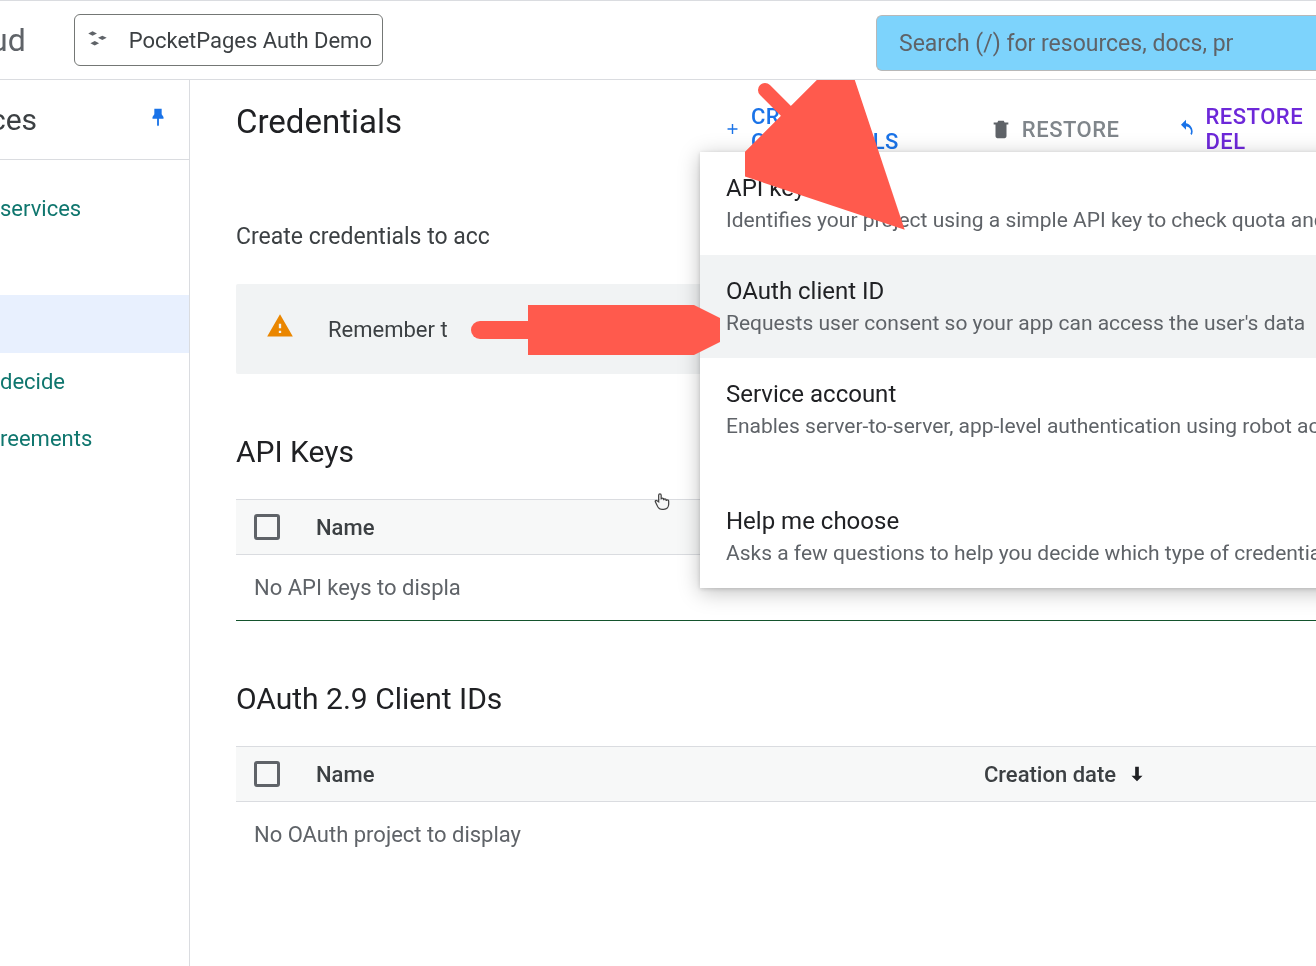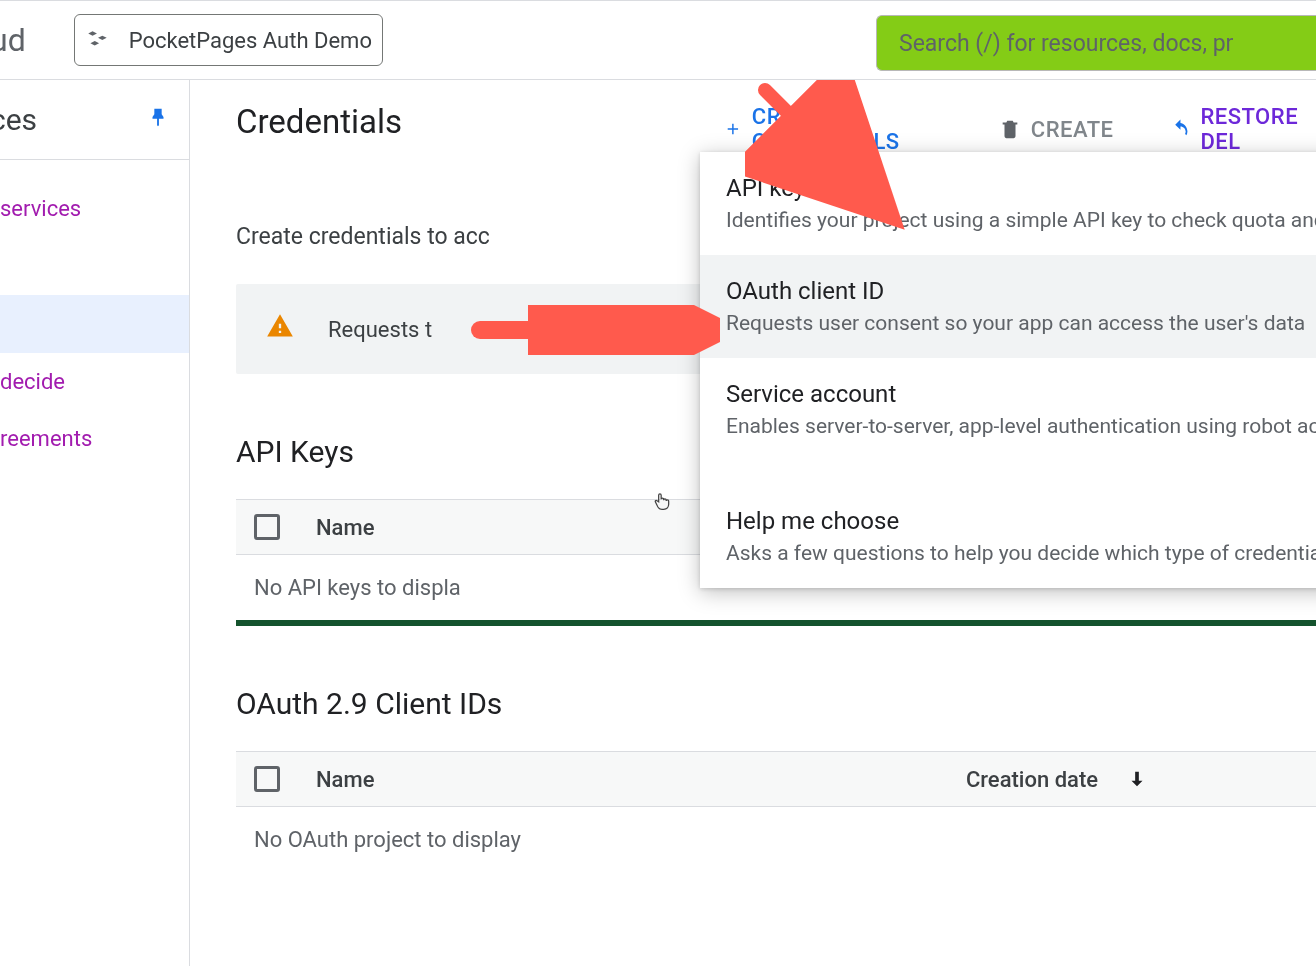--- a/index.html
+++ b/index.html
@@ -44,21 +44,21 @@
     width: 26px; height: 26px;
     position: relative;
   }
   .project-dots svg { width: 100%; height: 100%; }
   .search-box {
     position: absolute;
     right: 0;
     top: 14px;
     height: 56px;
     width: 440px;
-    background: #84cc16;
+    background: #7dd3fc;
     border: 1px solid #b8b8b8;
     border-radius: 6px 0 0 6px;
     display: flex;
     align-items: center;
     padding: 0 22px;
     color: #5f6368;
     font-size: 23px;
     border-right: none;
   }
   .layout {
@@ -83,21 +83,21 @@
     color: #3c4043;
     margin-left: -10px;
   }
   .pin-icon {
     color: #1a73e8;
     font-size: 24px;
   }
   .nav-item {
     padding: 16px 0 16px 0;
     font-size: 22px;
-    color: #a21caf;
+    color: #0f766e;
     white-space: nowrap;
     text-align: left;
   }
   .nav-item.services { margin-top: 20px; }
   .nav-item.active {
     background: #e8f0fe;
     color: #1967d2;
   }
   .content {
     flex: 1;
@@ -173,27 +173,27 @@
   }
   .checkbox {
     width: 26px; height: 26px;
     border: 3px solid #5f6368;
     border-radius: 3px;
   }
   .empty-msg {
     padding: 20px 18px;
     color: #5f6368;
     font-size: 22px;
-    border-bottom: 6px solid #14532d;
+    border-bottom: 1px solid #14532d;
   }
   .th-creation {
     margin-left: auto;
     display: flex;
     align-items: center;
-    gap: 28px;
+    gap: 10px;
     margin-right: 150px;
   }
   
   .dropdown {
     position: absolute;
     top: 72px;
     left: 510px;
     width: 820px;
     background: #fff;
     box-shadow: 0 4px 20px rgba(0,0,0,0.25), 0 1px 4px rgba(0,0,0,0.15);
@@ -278,39 +278,39 @@
       <div class="tb-btn tb-create">
         <svg width="22" height="22" viewBox="0 0 24 24">
             <path fill="#1a73e8" d="M19 13h-6v6h-2v-6H5v-2h6V5h2v6h6v2z"></path>
           </svg>
         <span>CREATE CREDENTIALS</span>
       </div>
       <div class="tb-btn tb-delete">
         <svg width="22" height="22" viewBox="0 0 24 24">
             <path fill="#5f6368" d="M6 7h12v13a2 2 0 01-2 2H8a2 2 0 01-2-2V7zm3-4h6l1 2h4v2H4V5h4l1-2z"></path>
           </svg>
-        <span>CREATE</span>
+        <span>RESTORE</span>
       </div>
       <div class="tb-btn tb-restore">
         <svg width="26" height="22" viewBox="0 0 24 24">
             <path fill="#1a73e8" d="M12 5V1L6 7l6 6V9c3.3 0 6 2.7 6 6 0 1-.3 2-.7 2.8l1.5 1.5C19.5 18 20 16.6 20 15c0-5.5-4.5-10-8-10z"></path>
           </svg>
         <span>RESTORE DEL</span>
       </div>
     </div>
 
     <div class="intro">Create credentials to acc</div>
 
     <div class="banner">
       <span class="warn-icon">
         <svg width="28" height="28" viewBox="0 0 24 24">
             <path fill="#ea8600" d="M1 21h22L12 2 1 21zm12-3h-2v-2h2v2zm0-4h-2v-4h2v4z"></path>
           </svg>
       </span>
-      <span>Requests t</span>
+      <span>Remember t</span>
     </div>
 
     <h2 class="section-title">API Keys</h2>
     <div class="table">
       <div class="thead">
         <div class="checkbox"></div>
         <div>Name</div>
       </div>
       <div class="empty-msg">No API keys to displa</div>
     </div>

